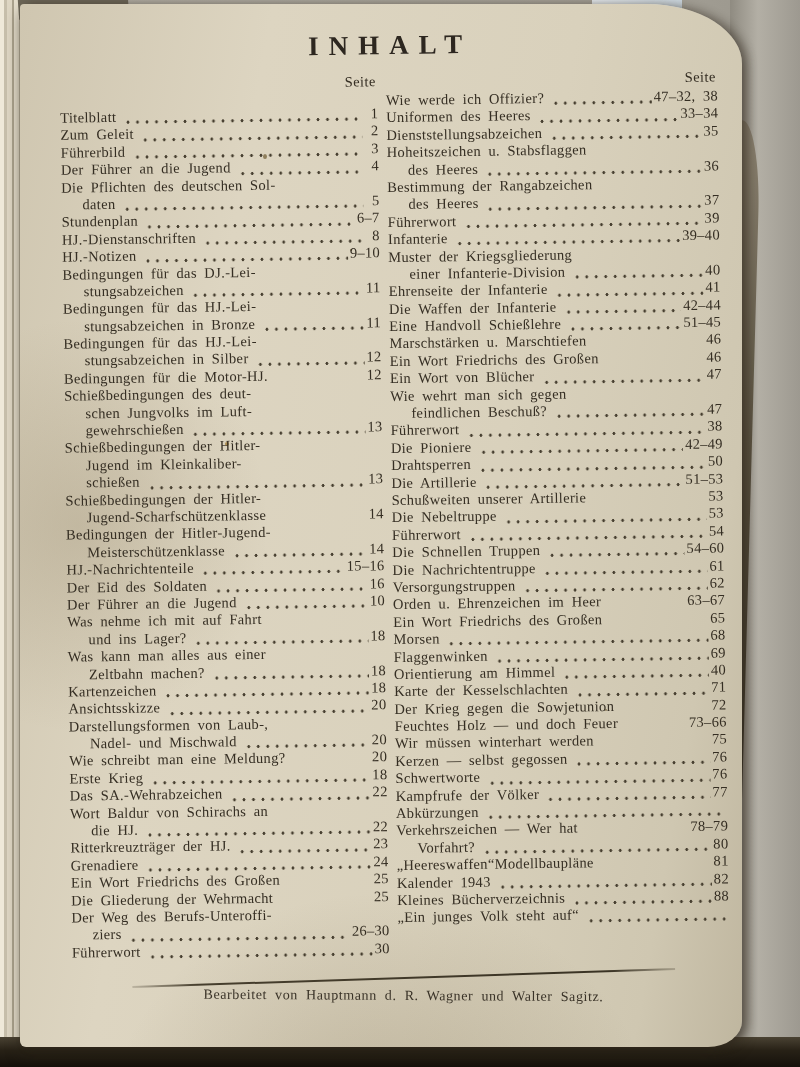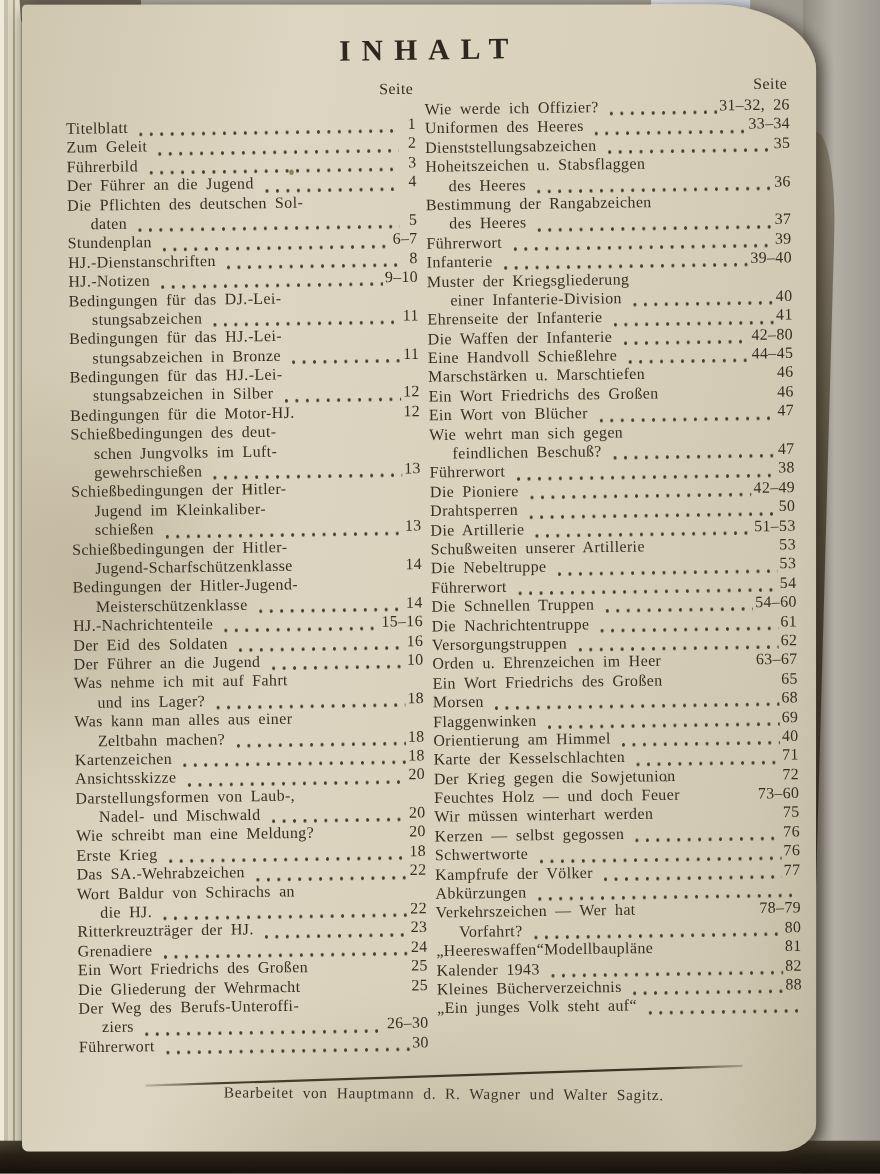--- a/index.html
+++ b/index.html
@@ -302,21 +302,21 @@
               <span class="pg">30</span>
             </div>
           </div>
       </div>
       <div class="col col--right">
         <div class="seite-row">Seite</div>
         <div class="lines" id="col-right">
             <div class="line">
               <span class="t">Wie werde ich Offizier?</span>
               <span class="d"></span>
-              <span class="pg">31–32, 26</span>
+              <span class="pg">47–32, 38</span>
             </div>
             <div class="line">
               <span class="t">Uniformen des Heeres</span>
               <span class="d"></span>
               <span class="pg">33–34</span>
             </div>
             <div class="line">
               <span class="t">Dienststellungsabzeichen</span>
               <span class="d"></span>
               <span class="pg">35</span>
@@ -359,26 +359,26 @@
               <span class="pg">40</span>
             </div>
             <div class="line">
               <span class="t">Ehrenseite der Infanterie</span>
               <span class="d"></span>
               <span class="pg">41</span>
             </div>
             <div class="line">
               <span class="t">Die Waffen der Infanterie</span>
               <span class="d"></span>
-              <span class="pg">42–80</span>
+              <span class="pg">42–44</span>
             </div>
             <div class="line">
               <span class="t">Eine Handvoll Schießlehre</span>
               <span class="d"></span>
-              <span class="pg">44–45</span>
+              <span class="pg">51–45</span>
             </div>
             <div class="line">
               <span class="t">Marschstärken u. Marschtiefen</span>
               <span class="gap"></span>
               <span class="pg">46</span>
             </div>
             <div class="line">
               <span class="t">Ein Wort Friedrichs des Großen</span>
               <span class="gap"></span>
               <span class="pg">46</span>
@@ -478,21 +478,21 @@
               <span class="pg">71</span>
             </div>
             <div class="line">
               <span class="t">Der Krieg gegen die Sowjetunion</span>
               <span class="gap"></span>
               <span class="pg">72</span>
             </div>
             <div class="line">
               <span class="t">Feuchtes Holz — und doch Feuer</span>
               <span class="gap"></span>
-              <span class="pg">73–60</span>
+              <span class="pg">73–66</span>
             </div>
             <div class="line">
               <span class="t">Wir müssen winterhart werden</span>
               <span class="gap"></span>
               <span class="pg">75</span>
             </div>
             <div class="line">
               <span class="t">Kerzen — selbst gegossen</span>
               <span class="d"></span>
               <span class="pg">76</span>

